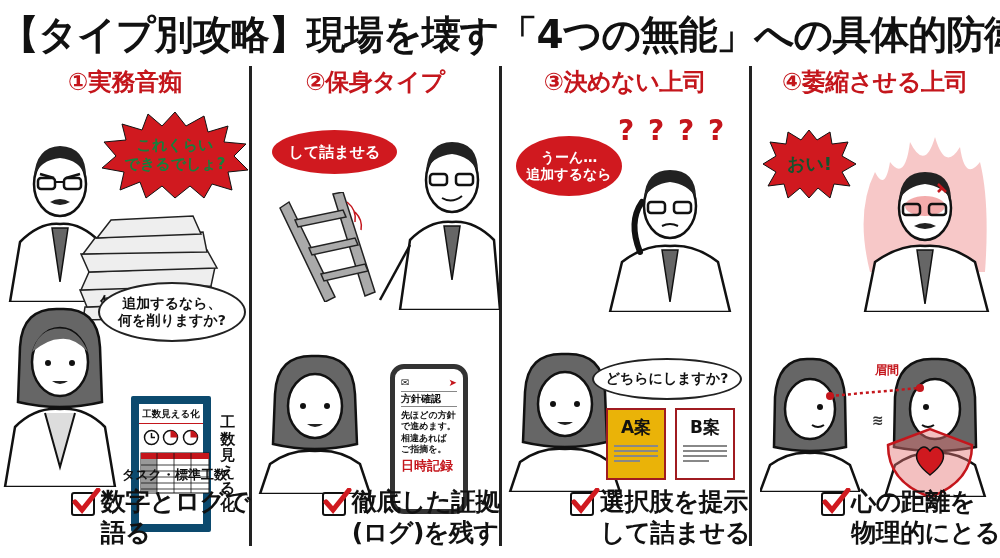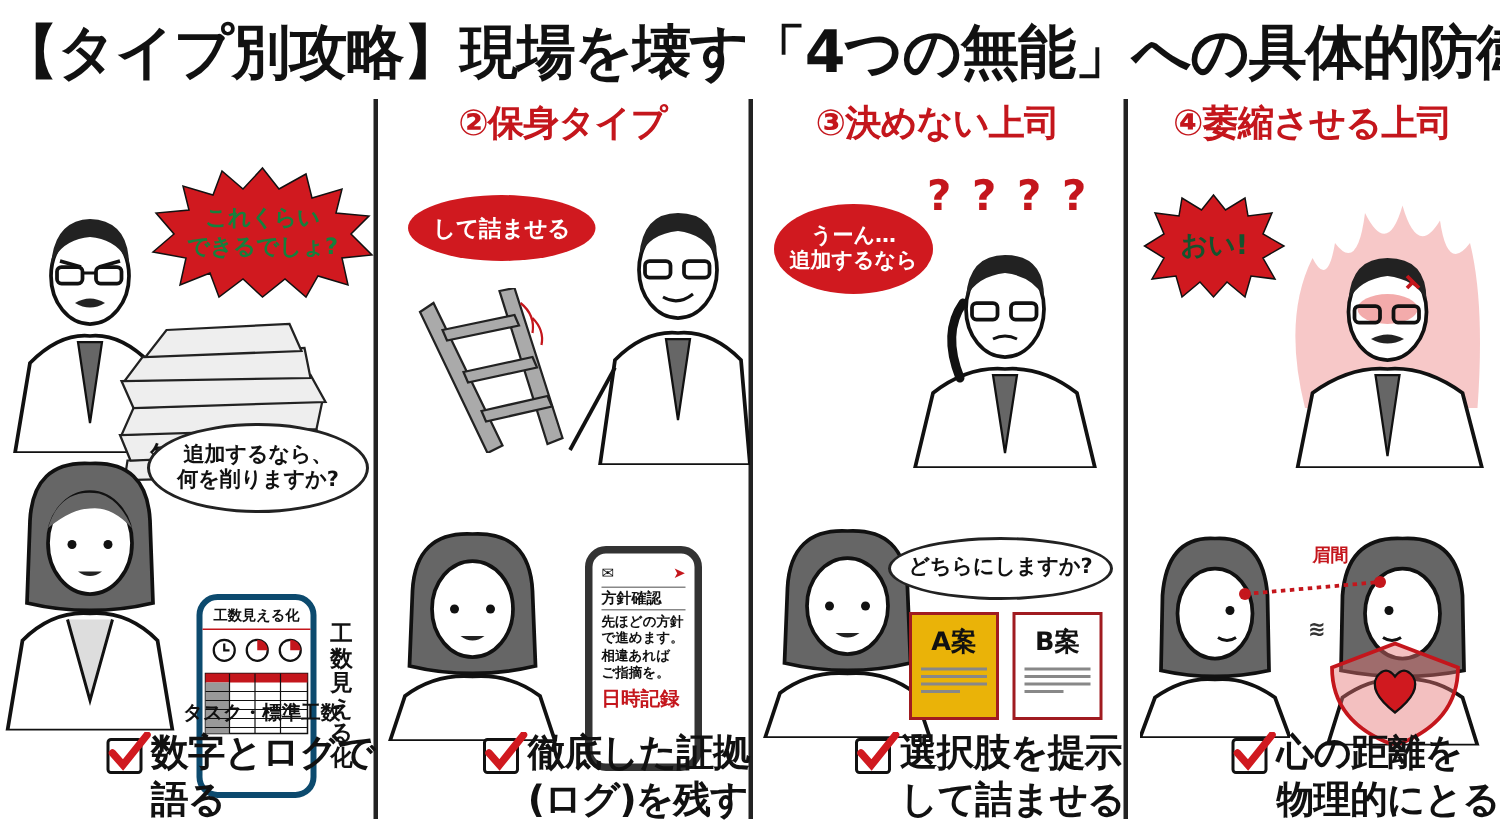--- a/index.html
+++ b/index.html
@@ -22,20 +22,21 @@
 </head>
 <body>
 
 <div class="title">【タイプ別攻略】現場を壊す「4つの無能」への具体的防衛術</div>
 
 <div class="divider" style="left:249px"></div>
 <div class="divider" style="left:499px"></div>
 <div class="divider" style="left:749px"></div>
 
 <div class="panel" style="left:0">
+  <div class="ptitle">①実務音痴</div>
 
   <svg style="position:absolute;left:0;top:70px" width="120" height="170">
     <path d="M10 170 L20 110 Q40 90 60 92 Q80 90 100 110 L115 170 Z" fill="#fff" stroke="#111" stroke-width="2.5"></path>
     <path d="M52 96 L60 150 L68 96 Z" fill="#666" stroke="#111" stroke-width="1.5"></path>
     <ellipse cx="60" cy="52" rx="26" ry="32" fill="#fff" stroke="#111" stroke-width="2.5"></ellipse>
     <path d="M34 45 Q36 15 60 14 Q86 15 86 45 Q80 28 60 26 Q40 28 34 45Z" fill="#222"></path>
     <rect x="38" y="46" width="17" height="11" rx="3" fill="none" stroke="#111" stroke-width="2.5"></rect>
     <rect x="64" y="46" width="17" height="11" rx="3" fill="none" stroke="#111" stroke-width="2.5"></rect>
     <line x1="55" y1="50" x2="64" y2="50" stroke="#111" stroke-width="2"></line>
     <path d="M40 42 L54 46 M80 42 L66 46" stroke="#111" stroke-width="2.5"></path>
@@ -70,21 +71,21 @@
       <circle cx="72" cy="56" r="3" fill="#111"></circle>
     <path d="M52 74 Q60 80 68 74" fill="#222"></path>
     <path d="M5 180 L15 120 Q35 100 60 102 Q85 100 105 120 L115 180Z" fill="#fff" stroke="#111" stroke-width="2.5"></path>
     <path d="M45 106 L60 160 L75 106" fill="#ddd" stroke="#111" stroke-width="2"></path>
   </svg>
   <div class="bubble white-bubble" style="left:98px;top:220px;width:148px;height:60px;font-size:14px">
     <span>追加するなら、
 何を削りますか?</span>
   </div>
 
-  <div style="position:absolute;left:131px;top:334px;width:80px;height:136px;border:4px solid #0c4a6e;border-radius:14px;background:#fff">
+  <div style="position:absolute;left:131px;top:334px;width:80px;height:136px;border:8px solid #0c4a6e;border-radius:2px;background:#fff">
     <div style="font-size:9.5px;font-weight:bold;text-align:center;margin-top:4px;border-bottom:1.5px solid #c4161c;padding-bottom:2px">工数見える化</div>
     <div style="display:flex;justify-content:space-around;margin:5px 3px">
       <svg width="17" height="17">
           <circle cx="8.5" cy="8.5" r="7" fill="#fff" stroke="#111" stroke-width="1.5"></circle>
           <path d="M8.5 4 V8.5 H12" stroke="#111" stroke-width="1.5" fill="none"></path>
         </svg>
       <svg width="17" height="17">
           <circle cx="8.5" cy="8.5" r="7" fill="#fff" stroke="#111" stroke-width="1.5"></circle>
           <path d="M8.5 8.5 V1.5 A7 7 0 0 1 15.5 8.5Z" fill="#c4161c"></path>
         </svg>

